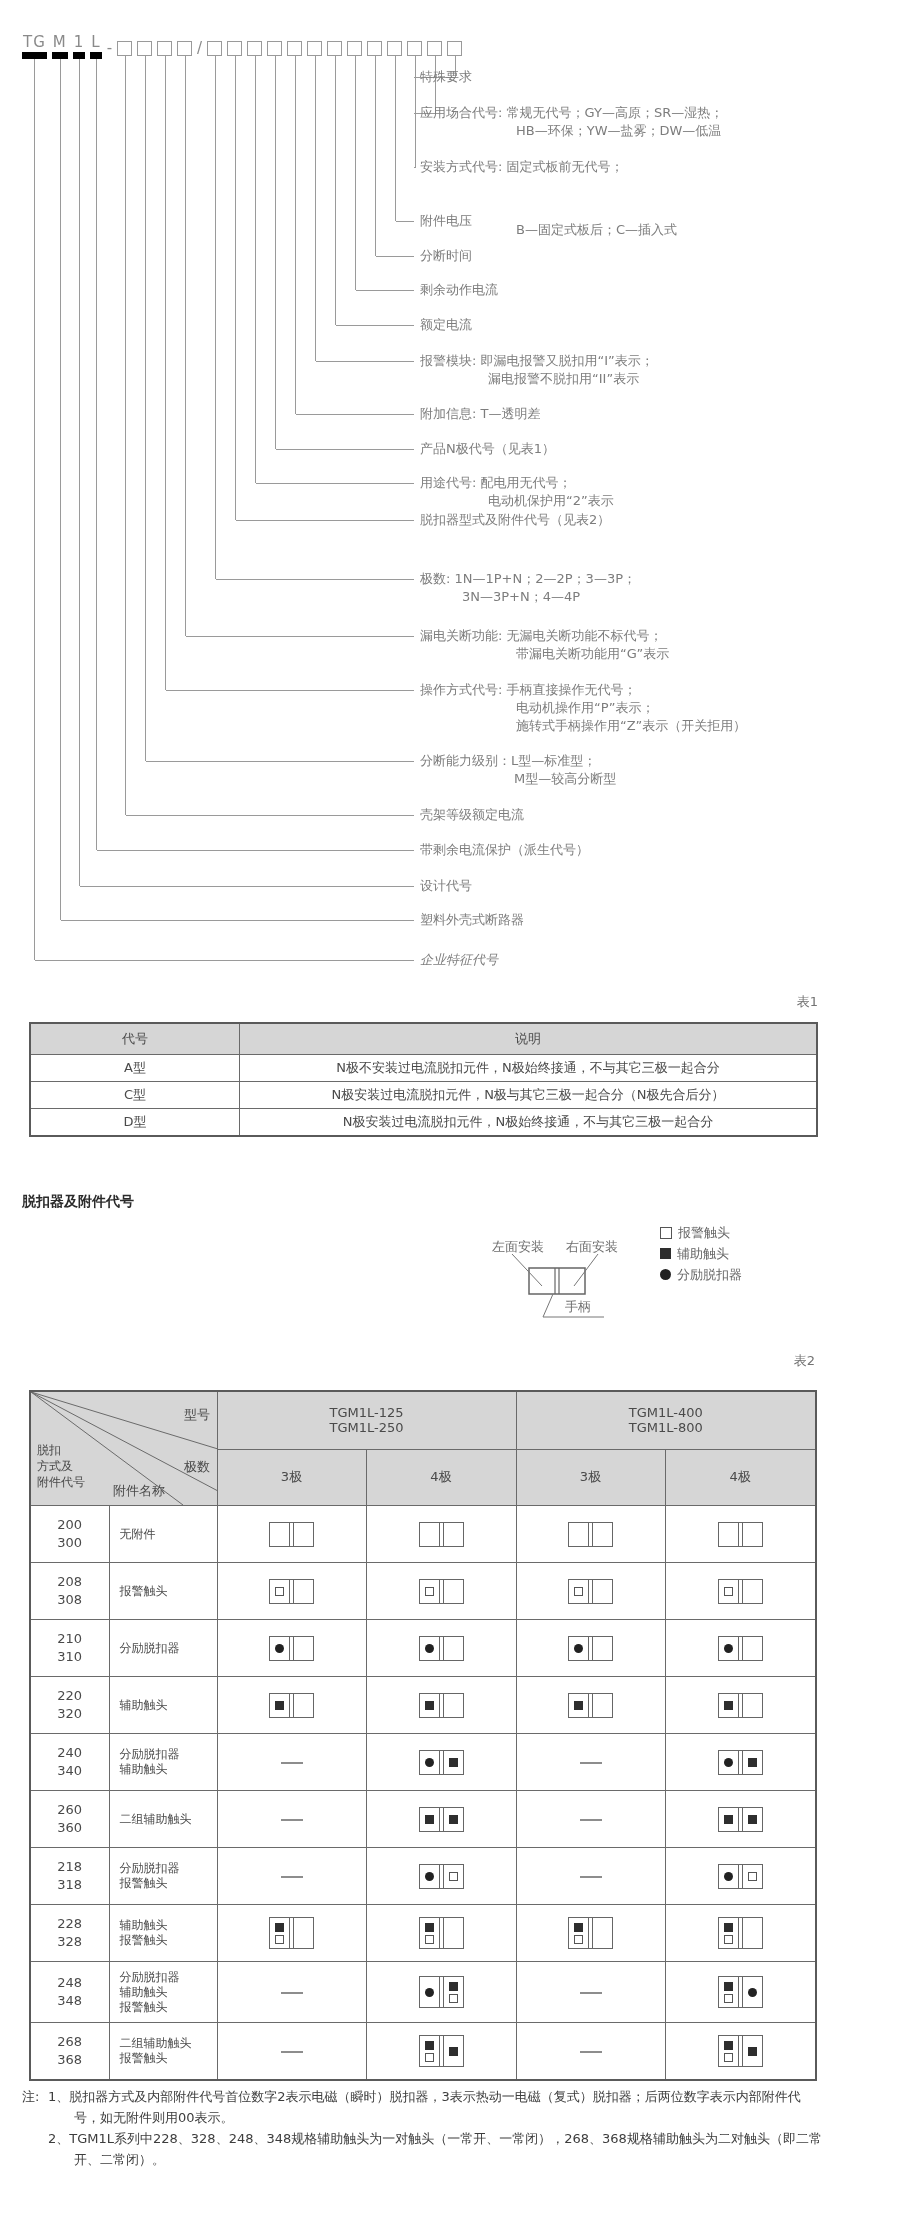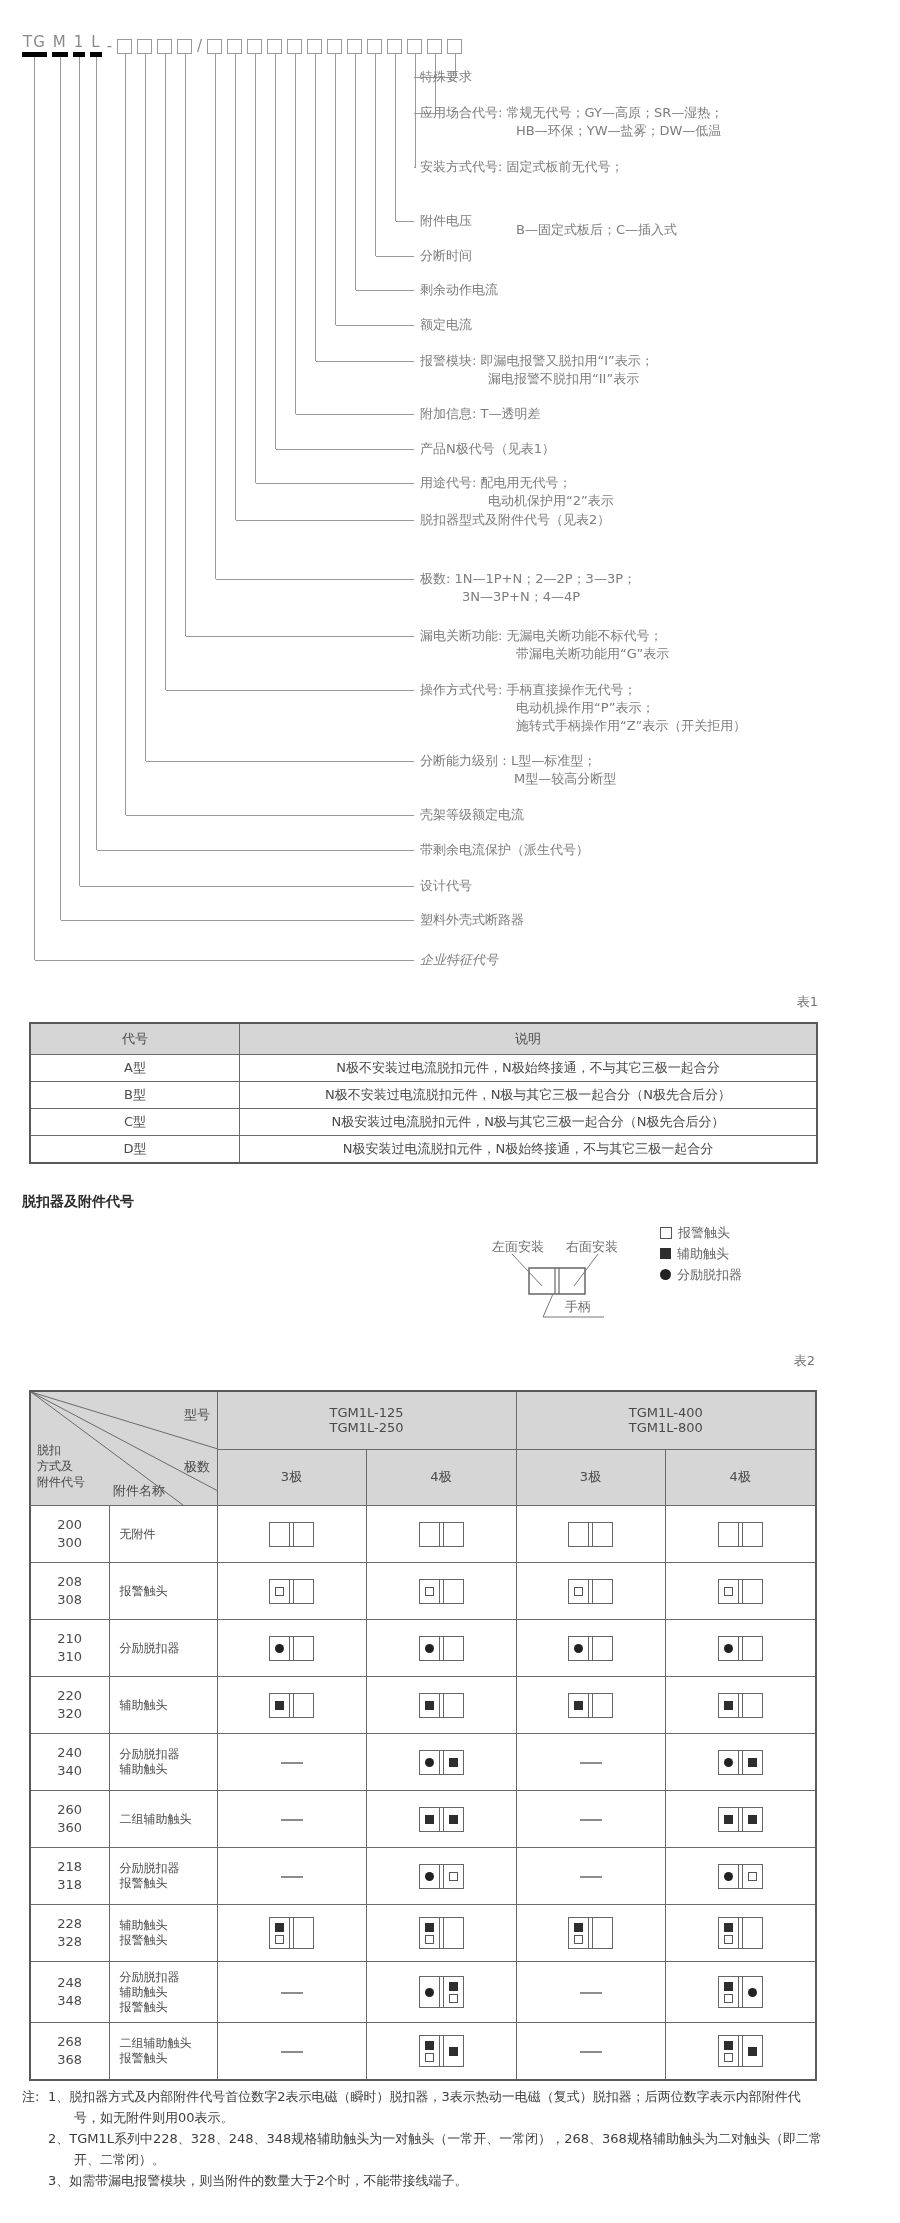--- a/index.html
+++ b/index.html
@@ -1,21 +1,21 @@
 <!DOCTYPE html>
 <html><head>
 <meta charset="utf-8">
 <style>
   html,body{margin:0;padding:0;background:#fff;}
   #page{position:relative;width:900px;height:2223px;background:#ffffff;overflow:hidden;
         font-family:"DejaVu Sans",sans-serif;}
   
   #code-row{position:absolute;left:22px;top:33px;display:flex;align-items:flex-end;gap:5px;
             color:#8a8a8a;font-size:15px;line-height:18px;}
-  .letter{border-bottom:5px solid #000000;padding:0 1px 1px 1px;letter-spacing:1px;}
+  .letter{border-bottom:7px solid #000000;padding:0 1px 1px 1px;letter-spacing:1px;}
   .sep{color:#8a8a8a;padding-bottom:2px;}
   .mbox{width:13px;height:13px;border:1.5px solid #9a9a9a;background:#fff;margin-bottom:3px;}
   
   #tree-svg{position:absolute;left:0;top:0;width:900px;height:1020px;}
   .field-label{position:absolute;left:420px;font-size:13px;line-height:18px;color:#7d7d7d;white-space:nowrap;}
   
   .tbl-tag{position:absolute;width:120px;text-align:right;font-size:13px;color:#737373;}
   
   #table1{position:absolute;left:29px;top:1022px;width:789px;border-collapse:collapse;
           font-size:13px;color:#4a4a4a;border:2px solid #5a5a5a;}
@@ -214,24 +214,20 @@
           <th>代号</th>
           <th>说明</th>
         </tr>
       </thead>
     <tbody>
         <tr>
           <td>A型</td>
           <td>N极不安装过电流脱扣元件，N极始终接通，不与其它三极一起合分</td>
         </tr>
         <tr>
-          <td>B型</td>
-          <td>N极不安装过电流脱扣元件，N极与其它三极一起合分（N极先合后分）</td>
-        </tr>
-        <tr>
           <td>C型</td>
           <td>N极安装过电流脱扣元件，N极与其它三极一起合分（N极先合后分）</td>
         </tr>
         <tr>
           <td>D型</td>
           <td>N极安装过电流脱扣元件，N极始终接通，不与其它三极一起合分</td>
         </tr>
       </tbody>
   </table>
 
@@ -646,17 +642,16 @@
             </span></td>
         </tr>
       </tbody>
   </table>
 
   <div id="notes">
     <span class="prefix">注:</span>
     <div id="notes-items">
         <div class="note-item">1、脱扣器方式及内部附件代号首位数字2表示电磁（瞬时）脱扣器，3表示热动一电磁（复式）脱扣器；后两位数字表示内部附件代号，如无附件则用00表示。</div>
         <div class="note-item">2、TGM1L系列中228、328、248、348规格辅助触头为一对触头（一常开、一常闭），268、368规格辅助触头为二对触头（即二常开、二常闭）。</div>
-        <div class="note-item">3、如需带漏电报警模块，则当附件的数量大于2个时，不能带接线端子。</div>
       </div>
   </div>
 
 </div>
 
 </body></html>

